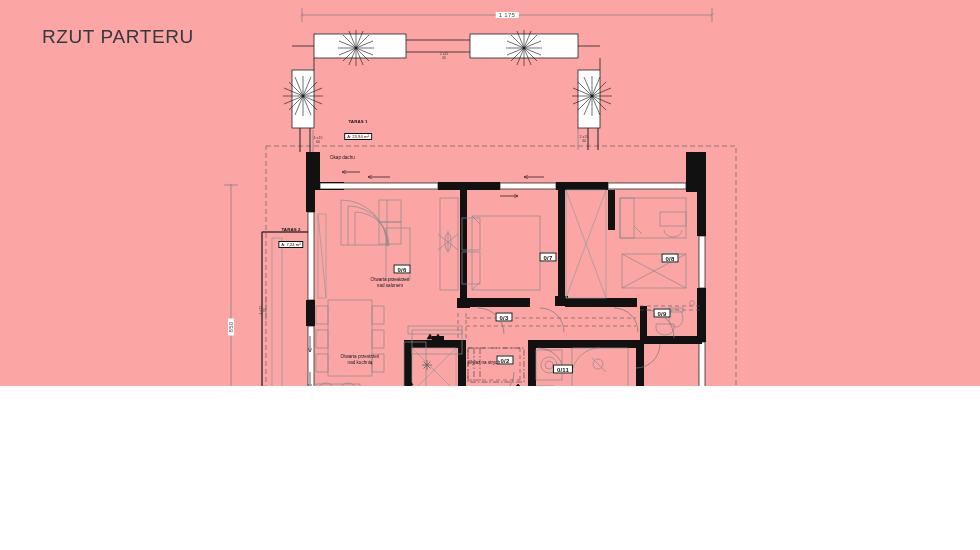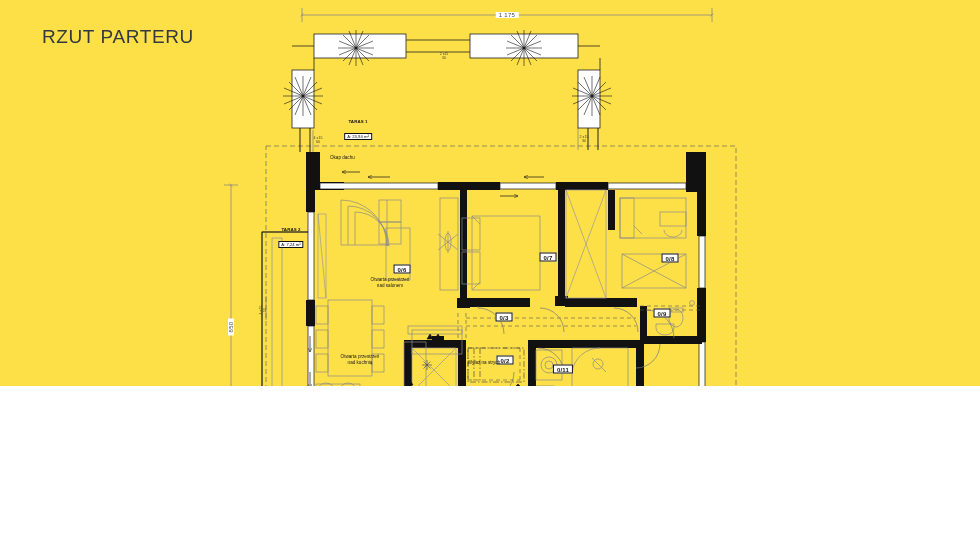--- a/index.html
+++ b/index.html
@@ -4,21 +4,21 @@
 <style>
   * { box-sizing: border-box; }
   html, body {
     margin: 0; padding: 0;
     background: #ffffff;
     font-family: "Liberation Sans", sans-serif;
   }
   #page {
     position: relative;
     width: 980px; height: 386px;
-    background: #fde047;
+    background: #fca5a5;
     overflow: hidden;
   }
   #title {
     position: absolute;
     left: 42px; top: 26px;
     font-size: 19px;
     letter-spacing: 0.6px;
     color: #333a3f;
     font-weight: 400;
     white-space: nowrap;

